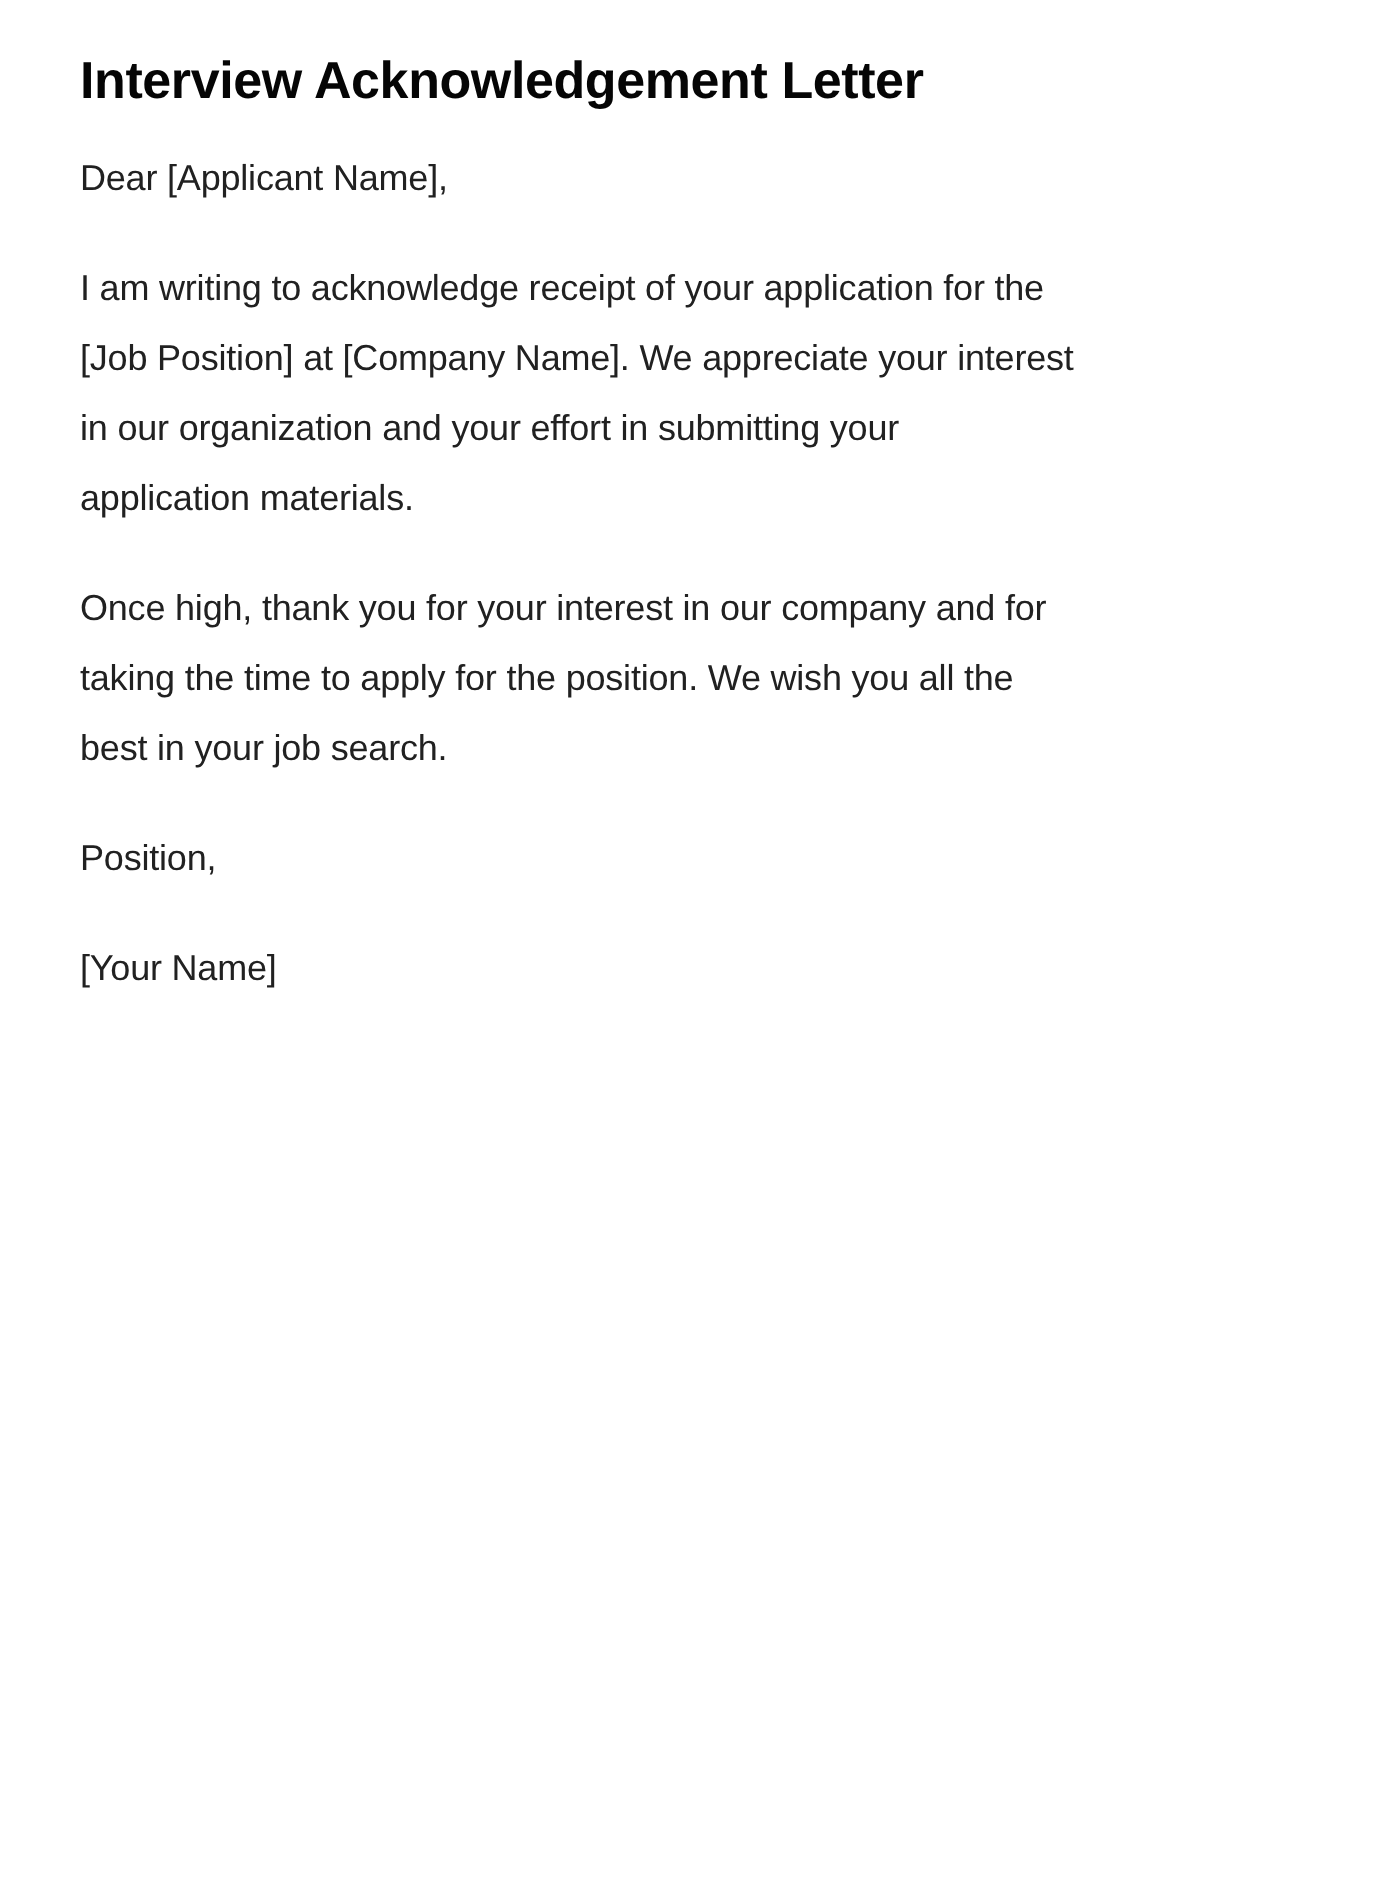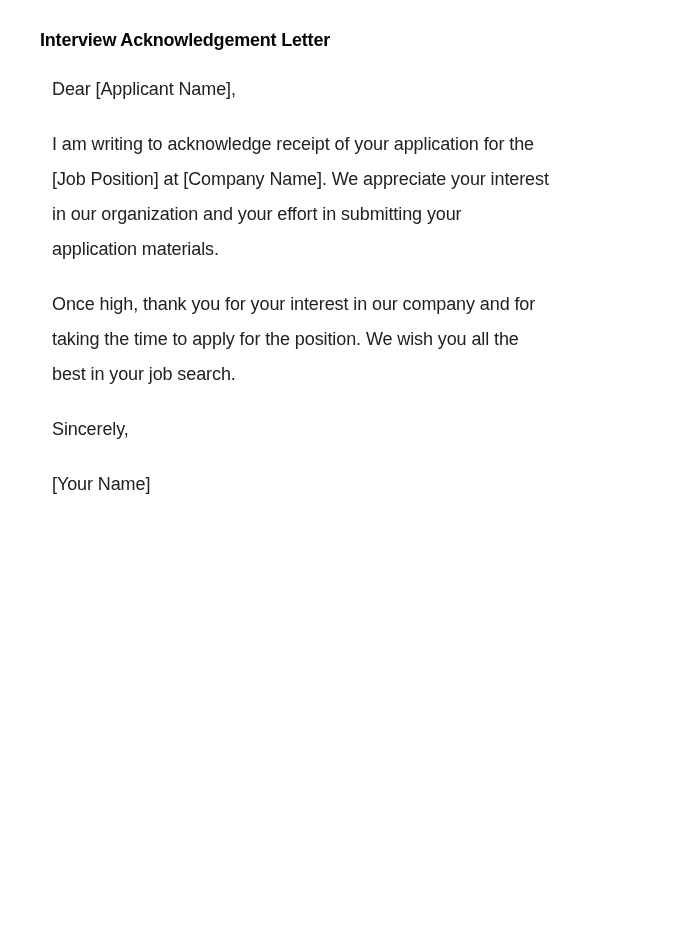--- a/index.html
+++ b/index.html
@@ -15,28 +15,28 @@
   }
   .page {
     box-sizing: border-box;
     width: 700px;
     height: 942px;
     padding: 25px 40px 0 40px;
     background: var(--page-bg, #ffffff);
   }
   .letter-title {
     margin: 0 0 17px 0;
-    font-size: 18px;
+    font-size: 26px;
     line-height: 30px;
     font-weight: 700;
     letter-spacing: -0.2px;
     color: var(--title-color, #050505);
   }
   .para {
-    margin: 0 0 20px 12px;
+    margin: 0 0 20px 0;
     font-size: 18px;
     line-height: 35px;
     font-weight: 400;
     letter-spacing: -0.1px;
     color: var(--body-color, #212121);
     white-space: pre-line; 
     max-width: 605px;
   }
 </style>
 </head>
@@ -51,18 +51,18 @@
 [Job Position] at [Company Name]. We appreciate your interest
 in our organization and your effort in submitting your
 application materials.</p>
 
 
 
   <p class="para">Once high, thank you for your interest in our company and for
 taking the time to apply for the position. We wish you all the
 best in your job search.</p>
 
-  <p class="para">Sincerely,</p>
+  <p class="para">Position,</p>
 
   <p class="para">[Your Name]</p>
 
 
 </div>
 
 </body></html>

